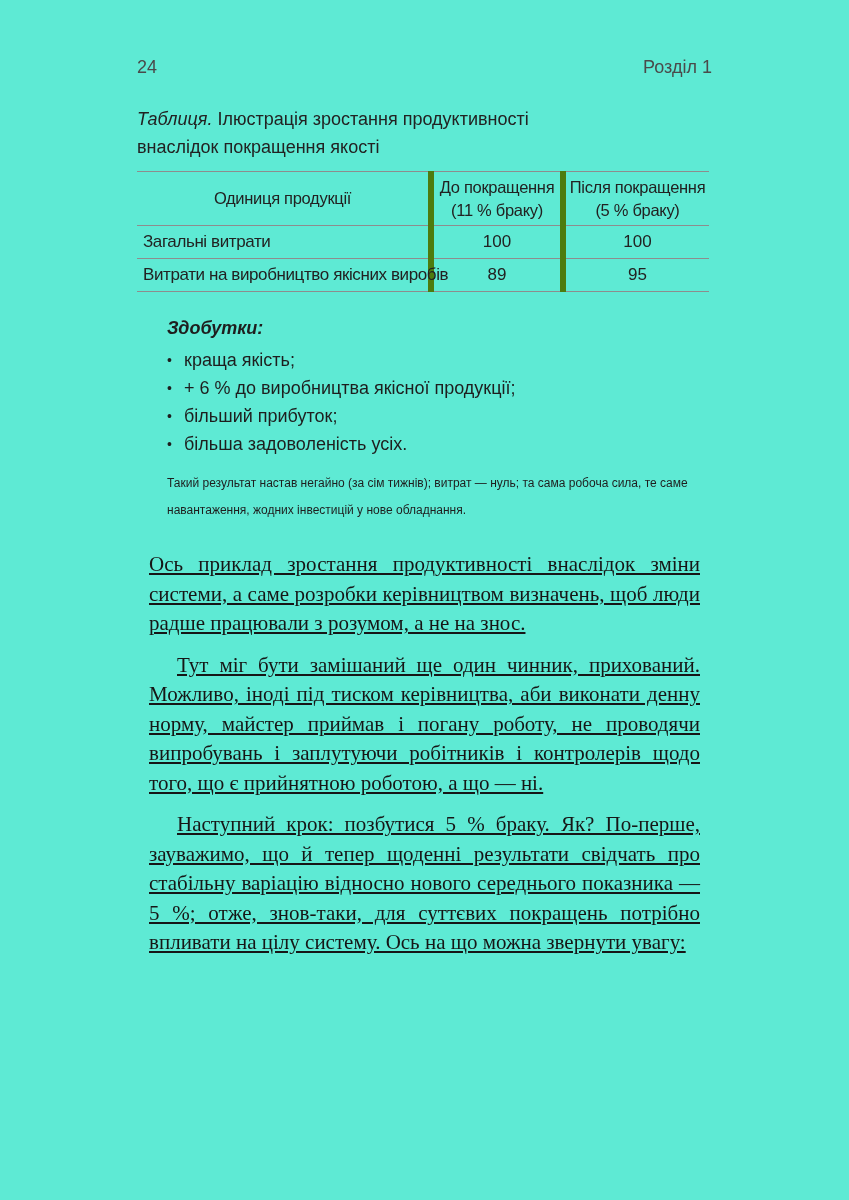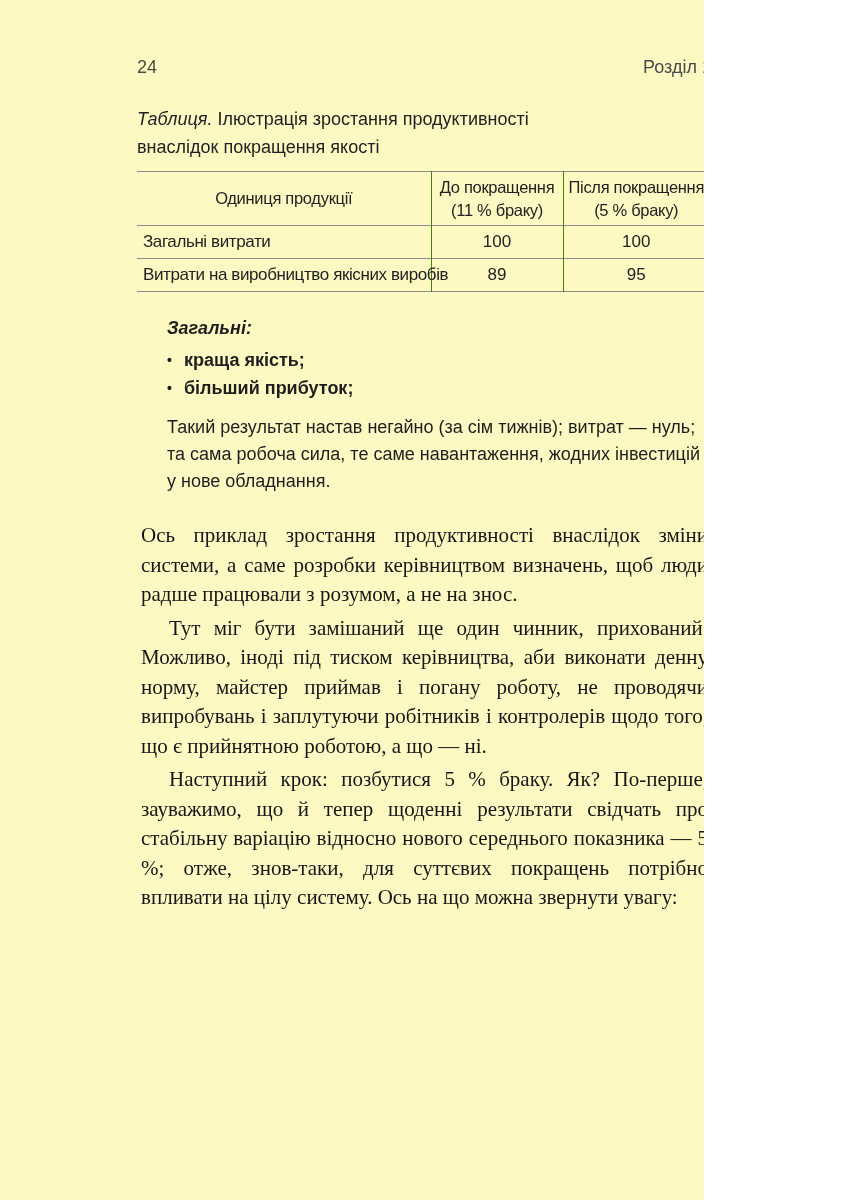--- a/index.html
+++ b/index.html
@@ -1,21 +1,21 @@
 <!DOCTYPE html>
 <html lang="uk"><head>
 <meta charset="utf-8">
 <style>
   * { box-sizing: border-box; }
   html, body { margin: 0; padding: 0; }
   body {
     width: 849px; height: 1200px; background: #ffffff;
     font-family: "Liberation Sans", sans-serif; color: #1e1e1e;
   }
-  .page { position: relative; width: 704px; height: 1200px; background: #fef9c3; overflow: hidden; }
+  .page { position: relative; width: 849px; height: 1200px; background: #5eead4; overflow: hidden; }
   .content { position: absolute; left: 137px; top: 55px; width: 575px; }
 
   
   .page-header { display: flex; justify-content: space-between; align-items: baseline;
     font-size: 18px; line-height: 24px; color: #4a4a4a; }
   .chapter { }
 
   
   .caption { margin: 26px 0 0 0; font-size: 18px; line-height: 28px; max-width: 424px; color: #222; }
   .caption .cap-label { font-style: italic; }
@@ -23,34 +23,34 @@
   
   table { border-collapse: collapse; table-layout: fixed; width: 572px; margin-top: 10px;
     border-top: 1px solid #8d8d8d; color: #222; }
   tr { border-bottom: 1px solid #8d8d8d; }
   th, td { font-weight: normal; padding: 0; }
   thead th { font-size: 16.5px; letter-spacing: -0.3px; line-height: 23px; height: 54px;
     vertical-align: middle; text-align: center; padding: 0 2px; }
   tbody td { font-size: 17px; height: 33px; vertical-align: middle; }
   td.label { text-align: left; padding-left: 6px; letter-spacing: -0.4px; white-space: nowrap; }
   td.num { text-align: center; }
-  .vline { border-left: 1px solid #4d7c0f; }
+  .vline { border-left: 6px solid #4d7c0f; }
 
   
   .gains { margin: 22px 0 0 30px; width: 540px; }
   .gains-heading { margin: 0; font-size: 18px; line-height: 28px; font-style: italic; font-weight: bold; color: #1e1e1e; }
   .gains-list { list-style: none; margin: 4px 0 0 0; padding: 0; }
-  .gains-list li { font-size: 18px; line-height: 28px; color: #1e1e1e; font-weight: bold; }
+  .gains-list li { font-size: 18px; line-height: 28px; color: #1e1e1e; }
   .gains-list .bullet { display: inline-block; width: 17px; font-size: 14px; vertical-align: 1px; color: #1e1e1e; }
-  .note { margin: 12px 0 4px 0; font-size: 18px; line-height: 27px; width: 540px; color: #1e1e1e; }
+  .note { margin: 12px 0 4px 0; font-size: 12px; line-height: 27px; width: 540px; color: #1e1e1e; }
 
   
   .body-text { margin-top: 26px; font-family: "Liberation Serif", serif; font-size: 21px;
     line-height: 29.5px; text-align: justify; color: #161616; }
-  .body-text p { margin: 4px; hyphens: manual; -webkit-hyphens: manual; }
+  .body-text p { margin: 12px; hyphens: manual; text-decoration: underline; -webkit-hyphens: manual; }
   .body-text p.indented { text-indent: 28px; }
 </style>
 </head>
 <body>
 
 <div class="page">
   <div class="content">
 
     <div class="page-header">
       <span>24</span>
@@ -83,31 +83,33 @@
           <tr>
             <td class="label">Витрати на виробництво якісних виробів</td>
             <td class="num vline">89</td>
             <td class="num vline">95</td>
           </tr>
 
         </tbody>
     </table>
 
     <div class="gains">
-      <p class="gains-heading">Загальні:</p>
+      <p class="gains-heading">Здобутки:</p>
       <ul class="gains-list">
 
           <li><span class="bullet">•</span><span>краща якість;</span></li>
 
+          <li><span class="bullet">•</span><span>+ 6 % до виробництва якісної продукції;</span></li>
 
 
 
           <li><span class="bullet">•</span><span>більший прибуток;</span></li>
 
 
+          <li><span class="bullet">•</span><span>більша задоволеність усіх.</span></li>
         </ul>
       <p class="note">Такий результат настав негайно (за сім тижнів); витрат — нуль; та сама робоча сила, те саме навантаження, жодних інвестицій у нове обладнання.</p>
     </div>
 
     <div class="body-text">
 
         <p>Ось приклад зростання продуктивності внаслідок зміни системи, а саме розробки керівництвом визначень, щоб люди радше працювали з розумом, а не на знос.</p>
 
         <p class="indented">Тут міг бути замішаний ще один чинник, прихований. Можливо, іноді під тиском керівництва, аби виконати ден­ну норму, майстер приймав і погану роботу, не проводячи випробувань і заплутуючи робітників і контролерів щодо того, що є прийнятною роботою, а що — ні.</p>
 

